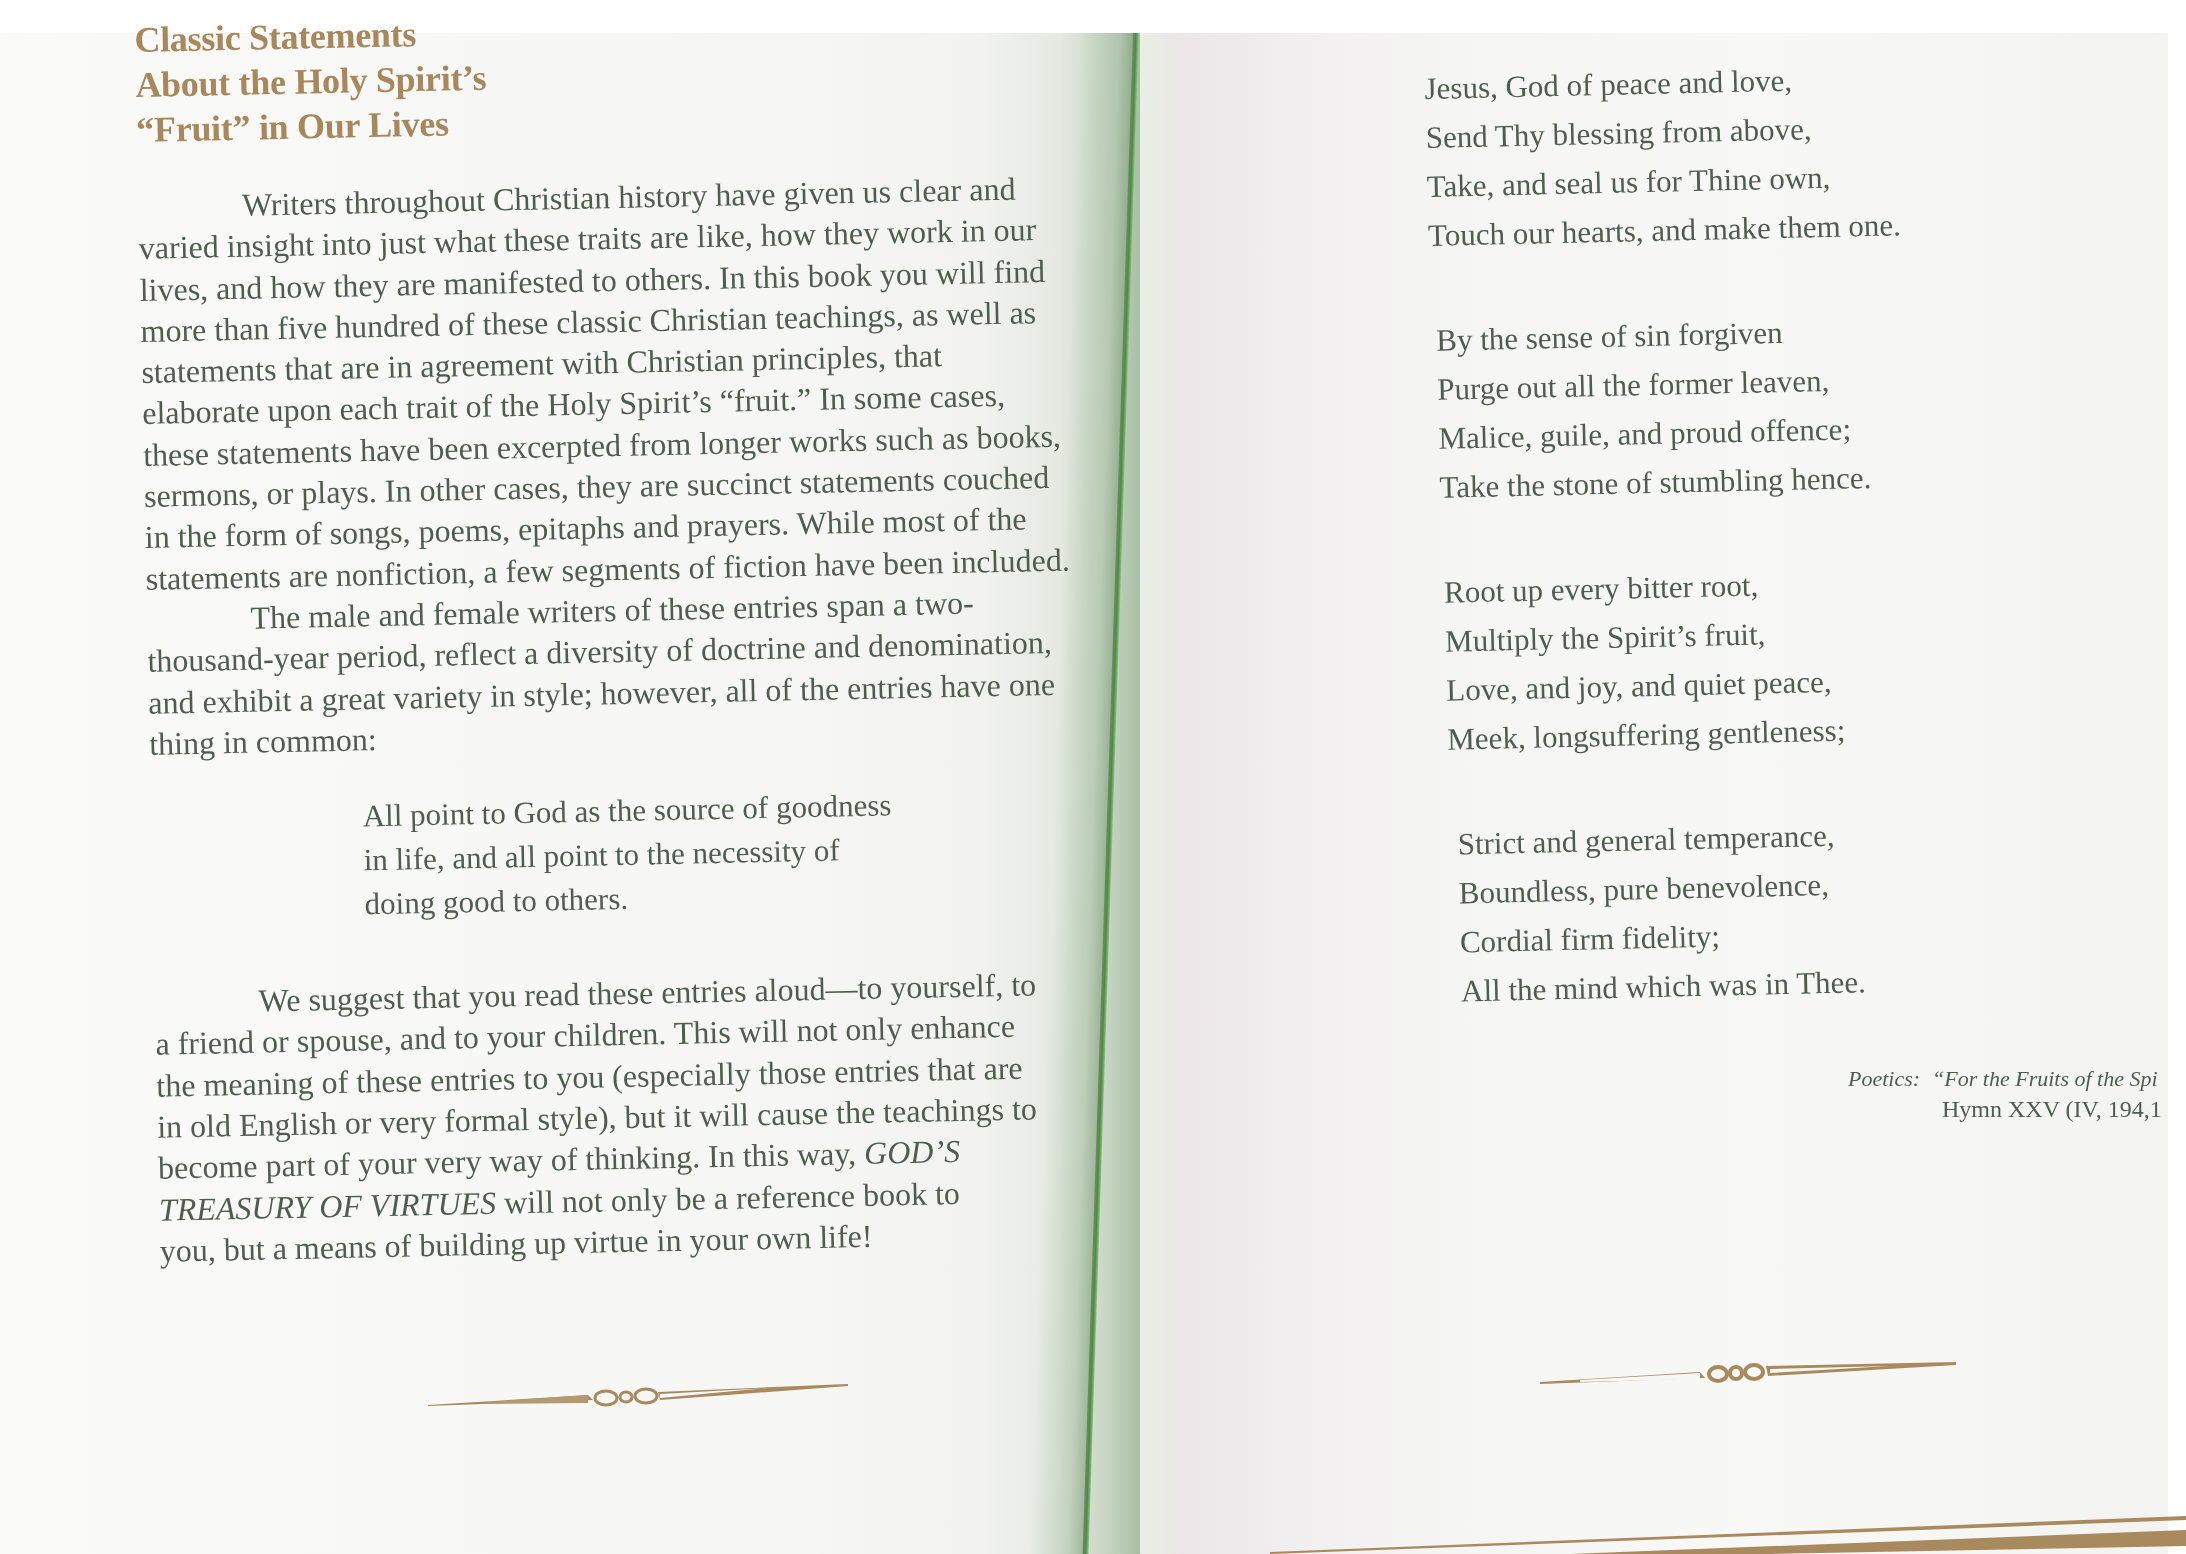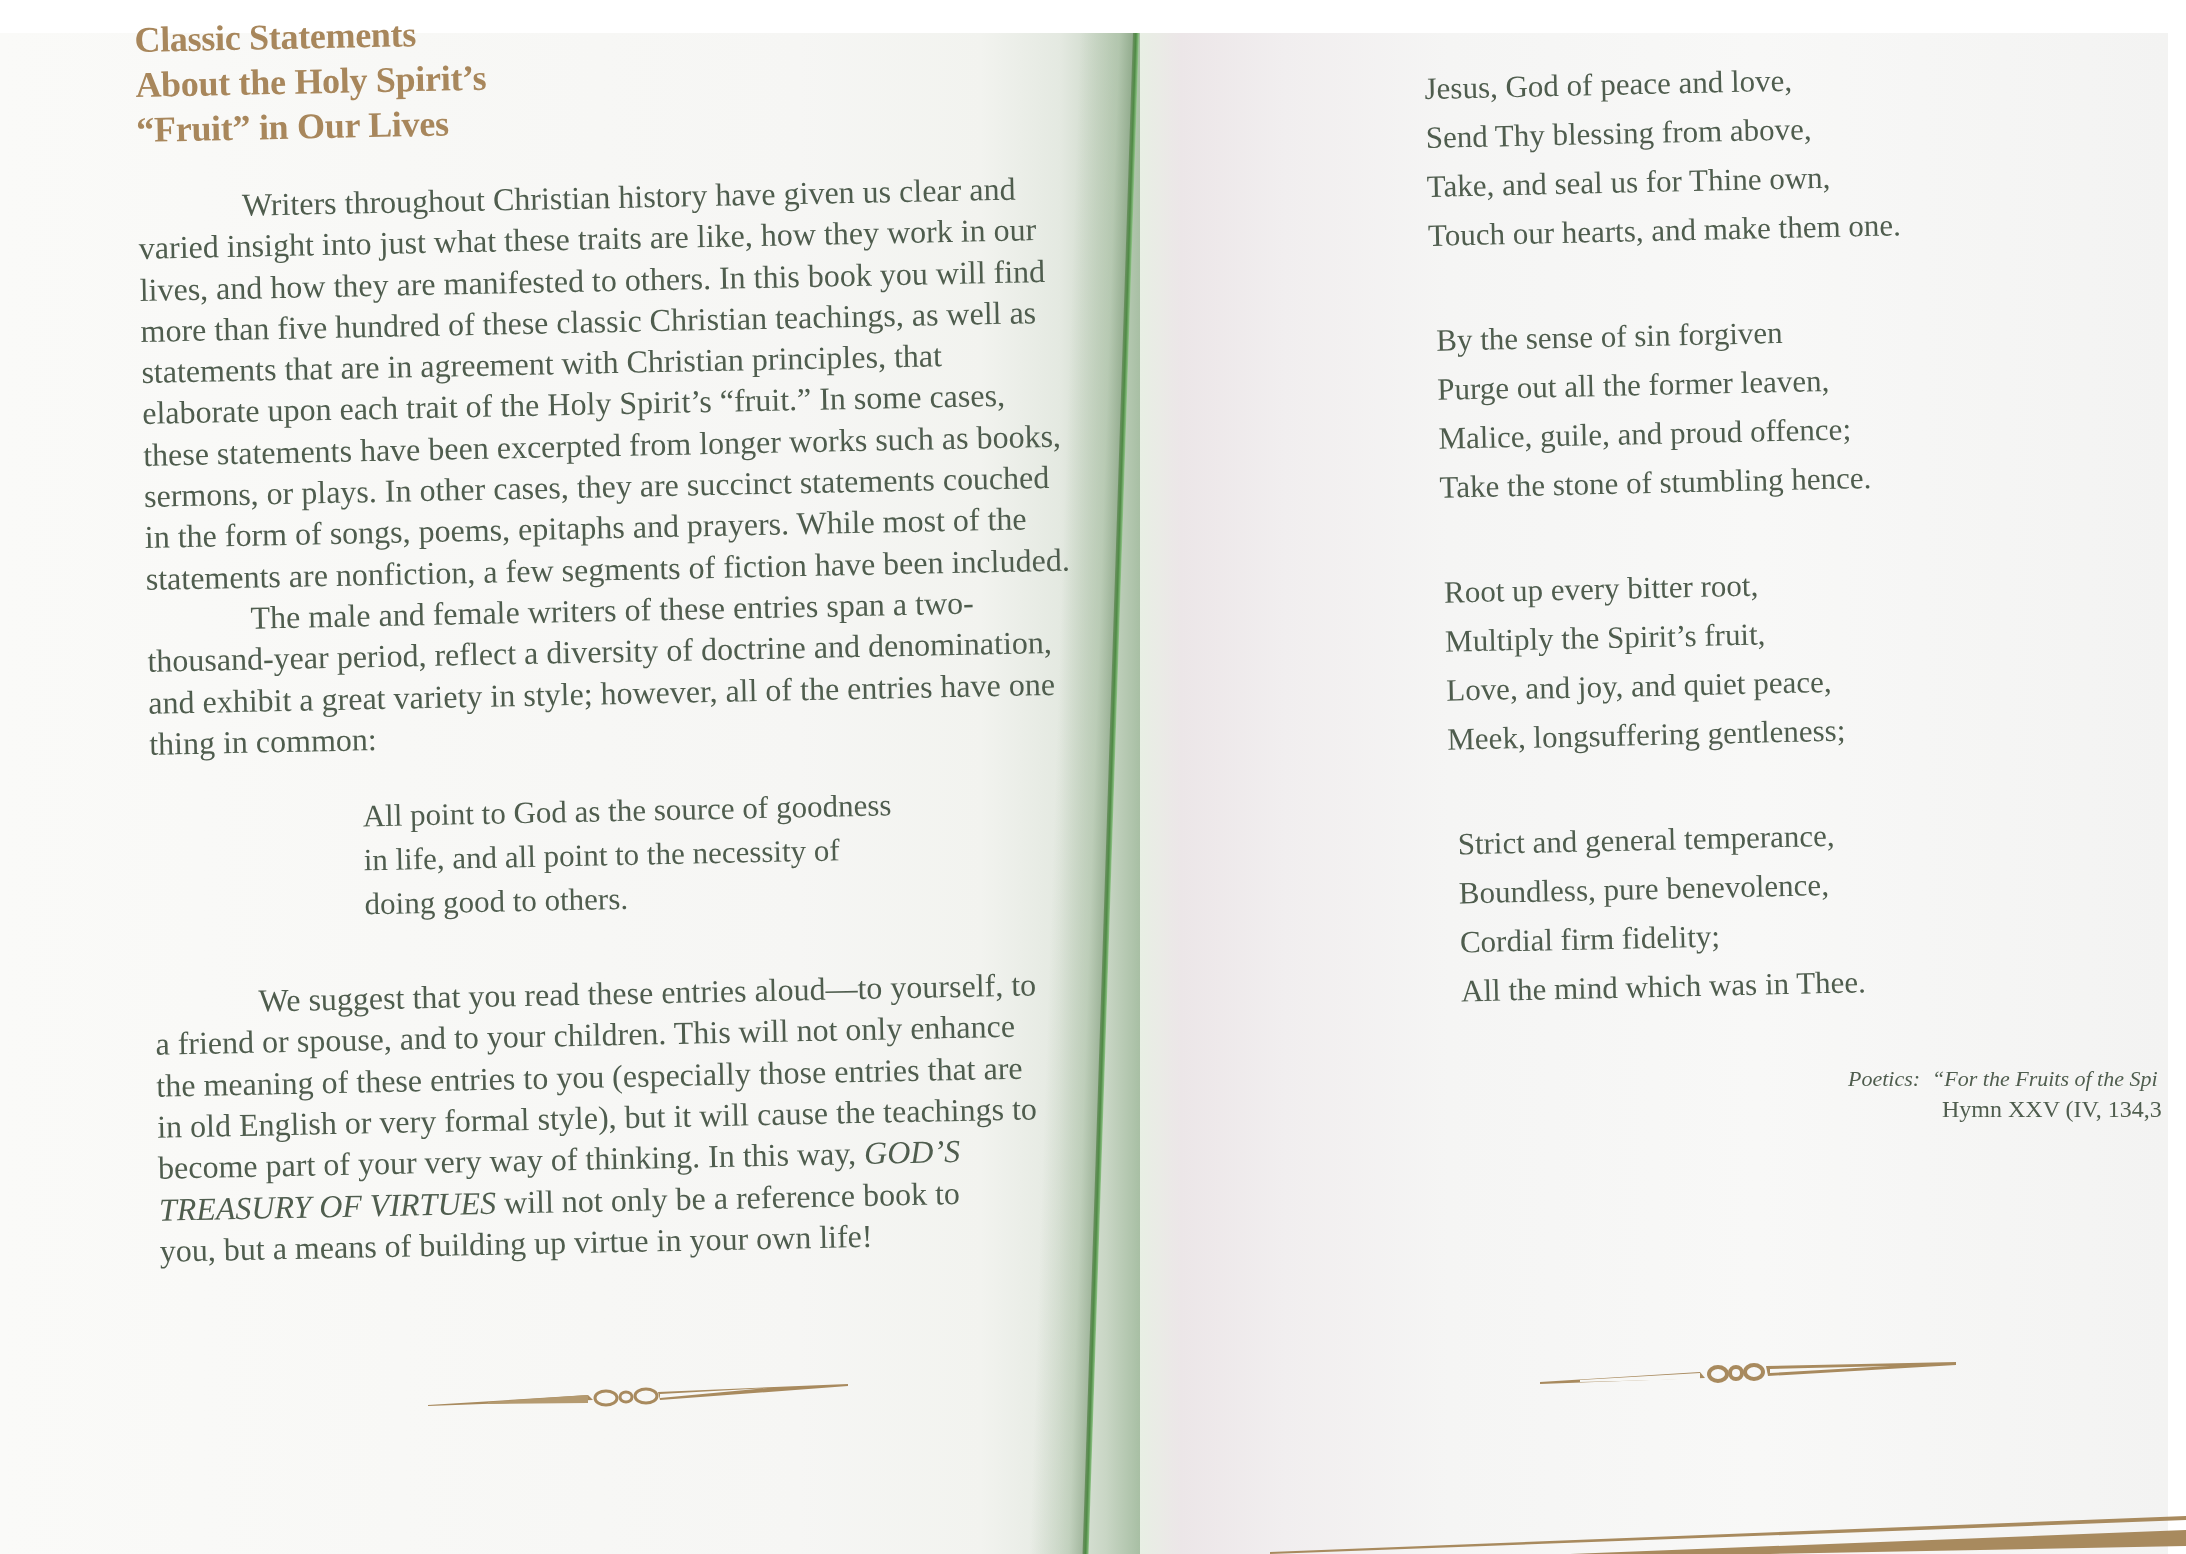--- a/index.html
+++ b/index.html
@@ -159,21 +159,21 @@
     <span class="line">Boundless, pure benevolence,</span>
     <span class="line">Cordial firm fidelity;</span>
     <span class="line">All the mind which was in Thee.</span>
   </div>
 </div>
 
 <div class="citation">
   <div class="cite-line1">
     <span class="cite-label">Poetics:</span><span>“For the Fruits of the Spi</span>
   </div>
-  <div class="cite-line2">Hymn XXV (IV, 134,3</div>
+  <div class="cite-line2">Hymn XXV (IV, 194,1</div>
 </div>
 
 <svg class="ornament" style="left:1540px; top:1352px;" width="420" height="40" viewBox="0 0 420 40">
   <g fill="#a88a5e">
     <polygon points="0,30 160,20 165,26 0,32"></polygon>
     <polygon points="40,28 160,21 160,27 40,30" fill="#f7f7f5"></polygon>
     <ellipse cx="178" cy="22" rx="9" ry="7" fill="none" stroke="#a88a5e" stroke-width="4"></ellipse>
     <ellipse cx="196" cy="21" rx="6" ry="6" fill="none" stroke="#a88a5e" stroke-width="4"></ellipse>
     <ellipse cx="214" cy="20" rx="9" ry="7" fill="none" stroke="#a88a5e" stroke-width="4"></ellipse>
     <polygon points="226,14 416,10 416,13 228,24"></polygon>

